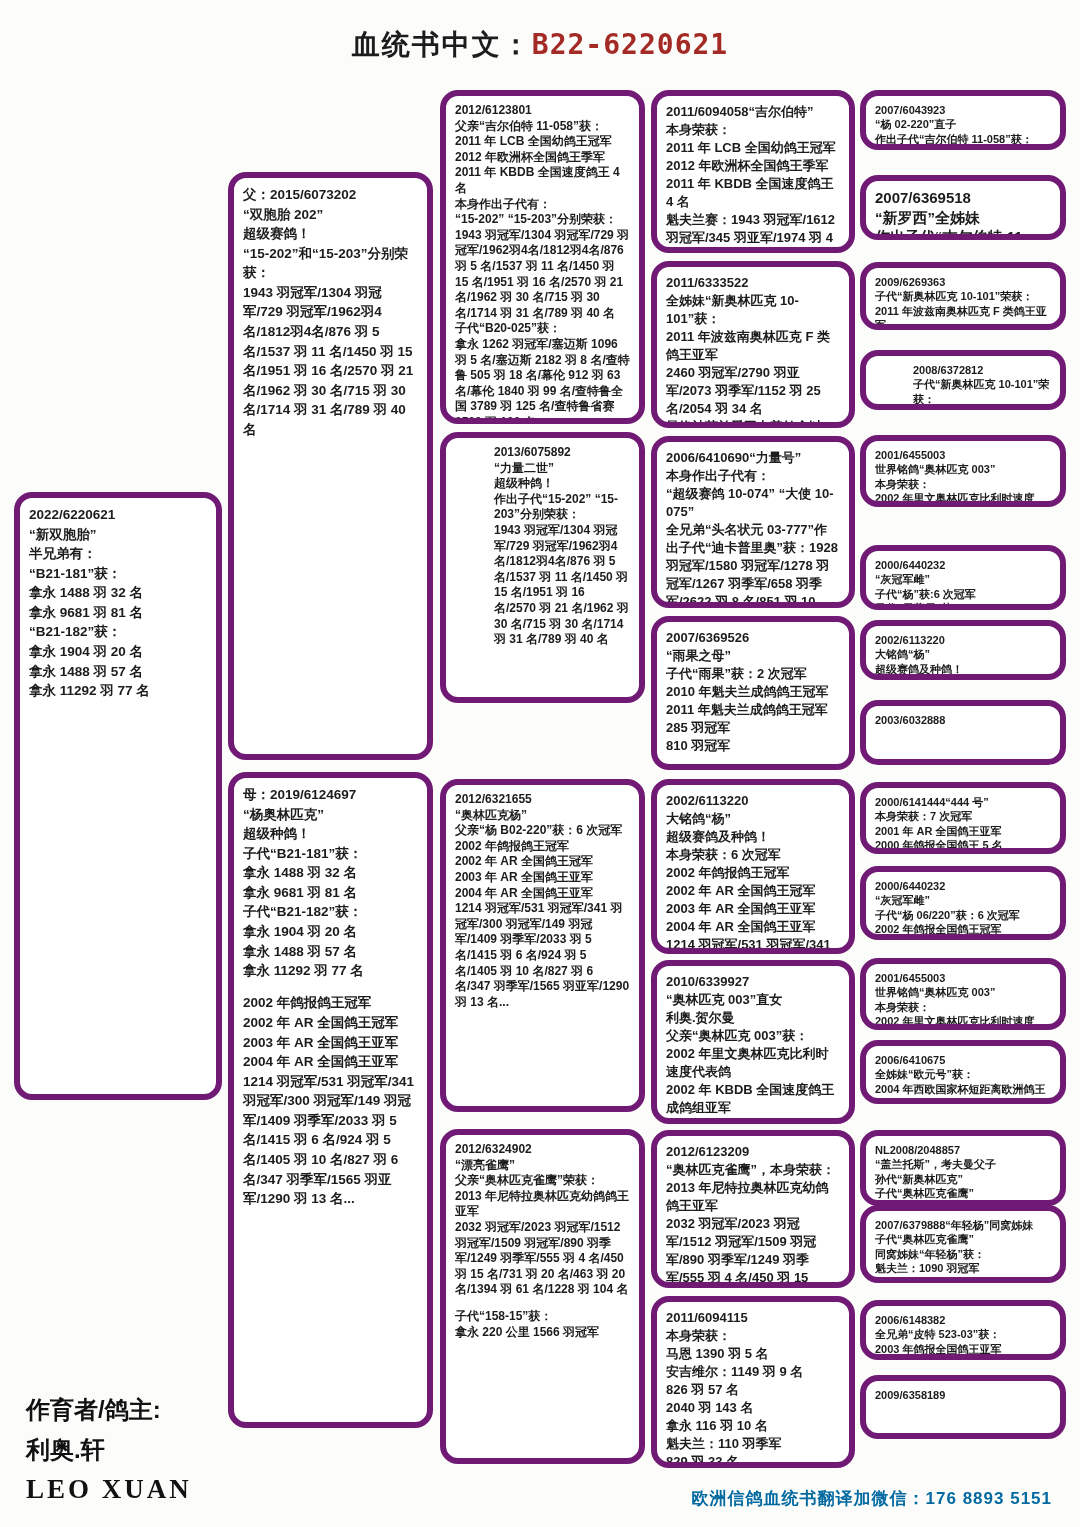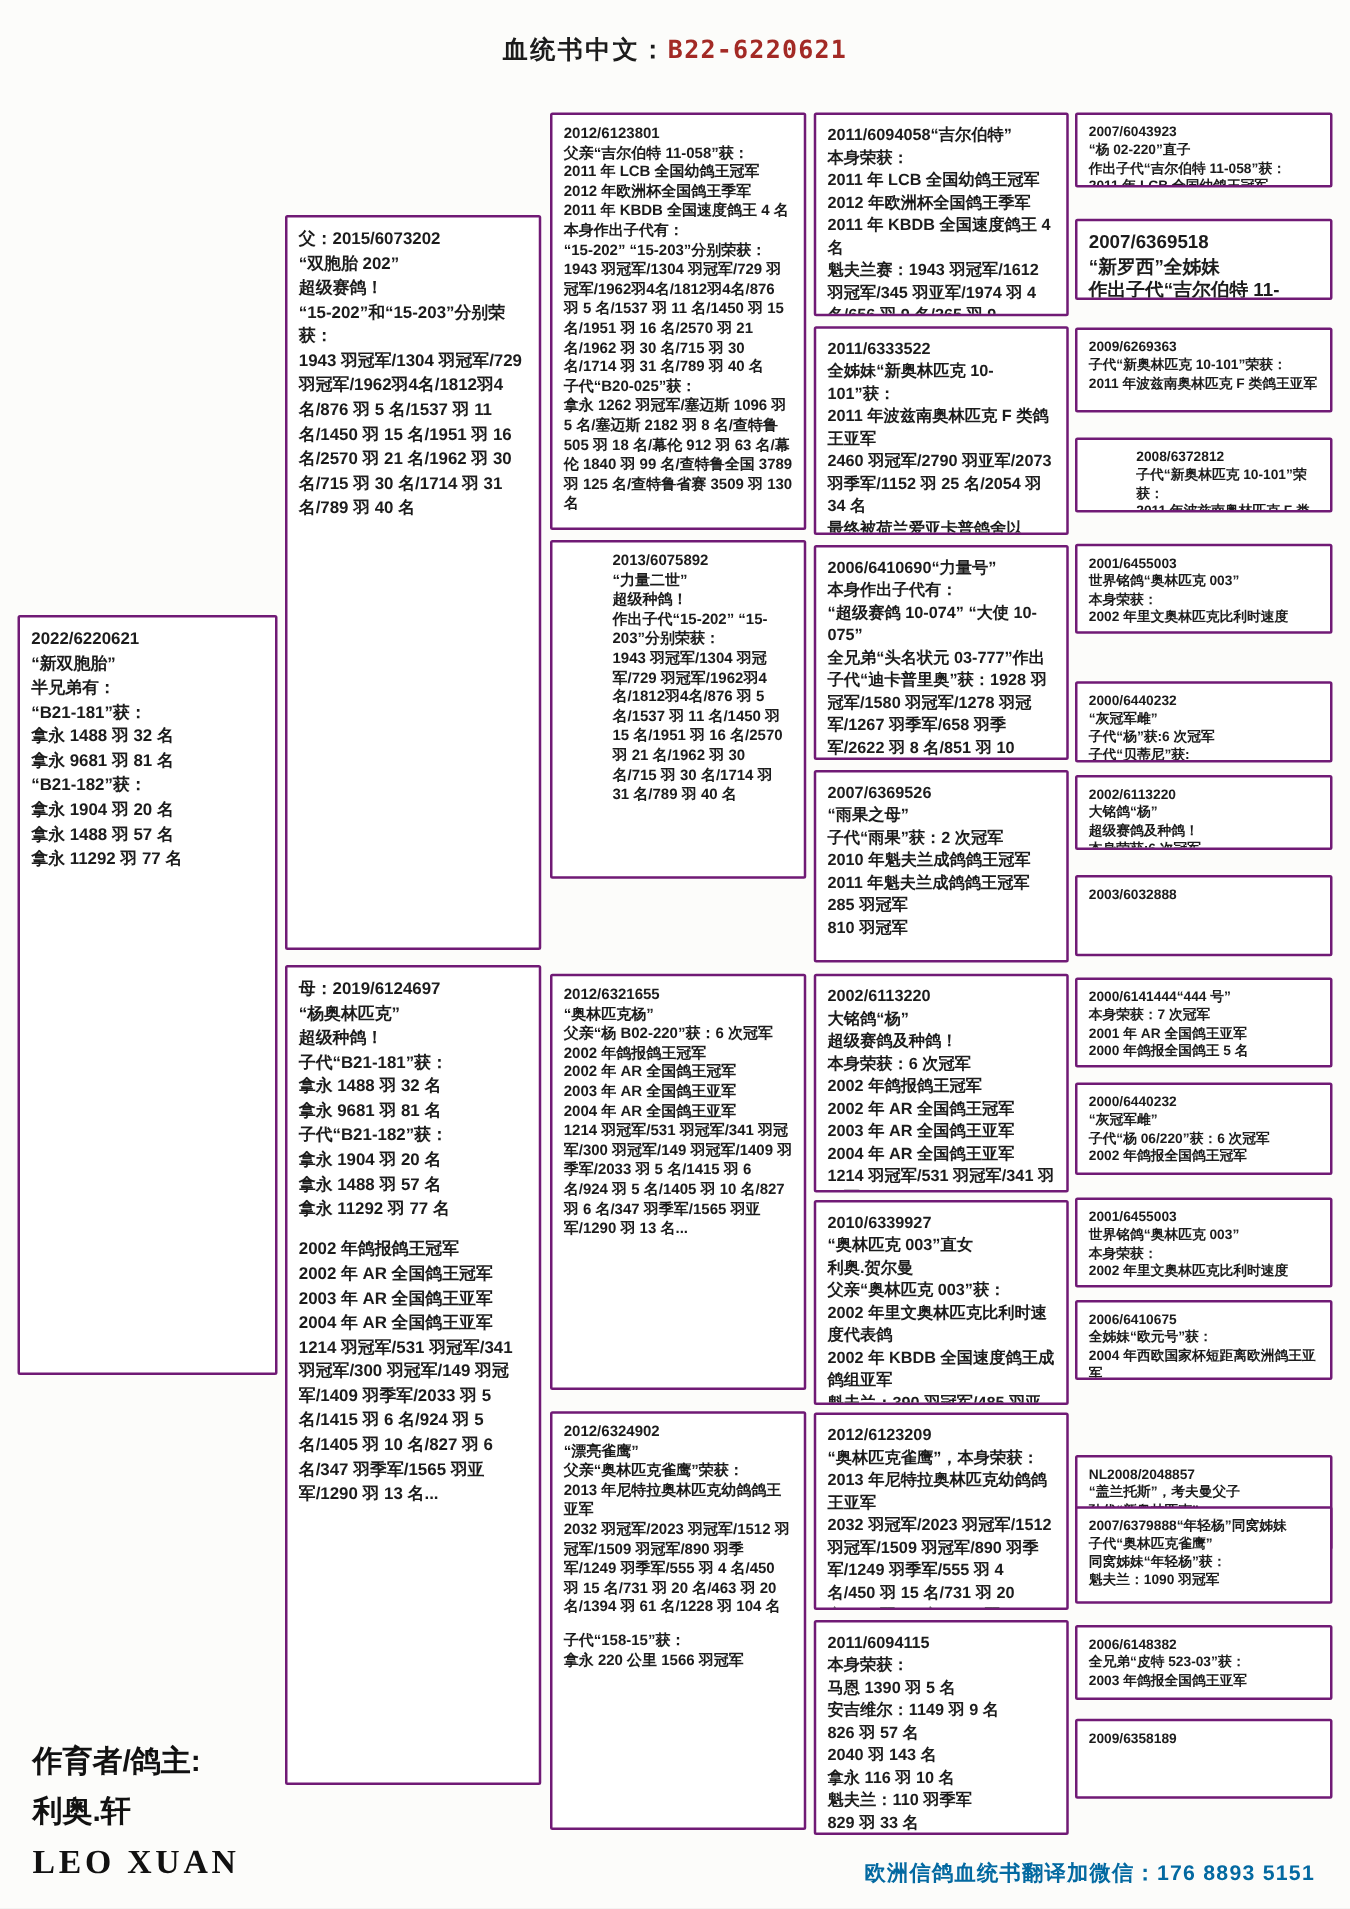--- a/index.html
+++ b/index.html
@@ -3,25 +3,25 @@
 <meta charset="utf-8">
 <style>
   html,body{margin:0;padding:0;background:#e8e8e8;}
   .page{
     position:relative;width:1080px;height:1527px;margin:0 auto;
     background:#fcfcfa;font-family:"Liberation Sans",sans-serif;color:#1c1c1c;
     overflow:hidden;
   }
   .title{
     position:absolute;top:26px;left:0;width:100%;text-align:center;
-    font-size:20px;font-weight:bold;letter-spacing:2px;
+    font-size:28px;font-weight:bold;letter-spacing:2px;
   }
   .title .ring-red{color:#a32a25;font-family:"DejaVu Sans Mono","Liberation Mono",monospace;letter-spacing:1px;}
   .box{
-    position:absolute;background:#ffffff;border:2px solid #701a75;border-radius:2px;
+    position:absolute;background:#ffffff;border:6px solid #701a75;border-radius:18px;
     padding:7px 9px;box-sizing:border-box;overflow:hidden;font-weight:600;
   }
   .box .ln{white-space:pre-wrap;overflow-wrap:anywhere;word-break:break-word;}
   .box .ln.blank{min-height:0.95em;}
   .box .ln.rn{font-family:"Liberation Sans",sans-serif;}
   .breeder{
     position:absolute;left:26px;top:1390px;font-weight:bold;color:#111;
   }
   .breeder .b-label{font-size:24px;line-height:1.65;}
   .breeder .b-cn{font-size:24px;line-height:1.65;}
@@ -241,21 +241,21 @@
         <div class="ln rn">2001/6455003</div>
         <div class="ln">世界铭鸽“奥林匹克 003”</div>
         <div class="ln">本身荣获：</div>
         <div class="ln">2002 年里文奥林匹克比利时速度</div>
       </div>
       <div class="box" style="left: 860px; top: 1040px; width: 206px; height: 64px; font-size: 11px; line-height: 1.3;">
         <div class="ln rn">2006/6410675</div>
         <div class="ln">全姊妹“欧元号”获：</div>
         <div class="ln">2004 年西欧国家杯短距离欧洲鸽王亚军</div>
       </div>
-      <div class="box" style="left: 860px; top: 1164px; width: 206px; height: 76px; font-size: 11px; line-height: 1.3;">
+      <div class="box" style="left: 860px; top: 1130px; width: 206px; height: 76px; font-size: 11px; line-height: 1.3;">
         <div class="ln rn">NL2008/2048857</div>
         <div class="ln">“盖兰托斯”，考夫曼父子</div>
         <div class="ln">孙代“新奥林匹克”</div>
         <div class="ln">子代“奥林匹克雀鹰”</div>
       </div>
       <div class="box" style="left: 860px; top: 1205px; width: 206px; height: 78px; font-size: 11px; line-height: 1.3;">
         <div class="ln rn">2007/6379888“年轻杨”同窝姊妹</div>
         <div class="ln">子代“奥林匹克雀鹰”</div>
         <div class="ln">同窝姊妹“年轻杨”获：</div>
         <div class="ln">魁夫兰：1090 羽冠军</div>

